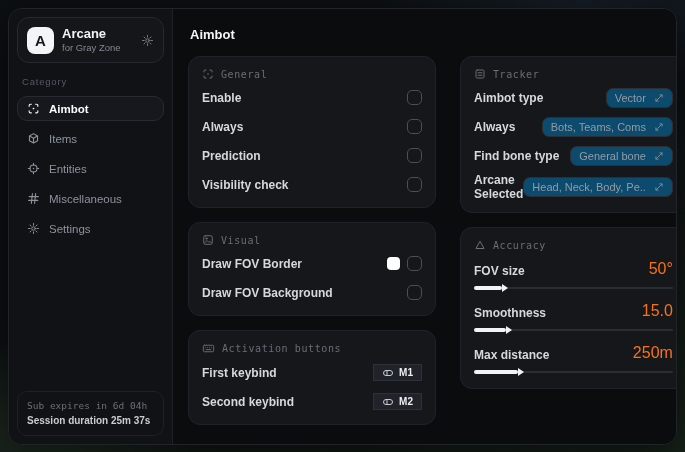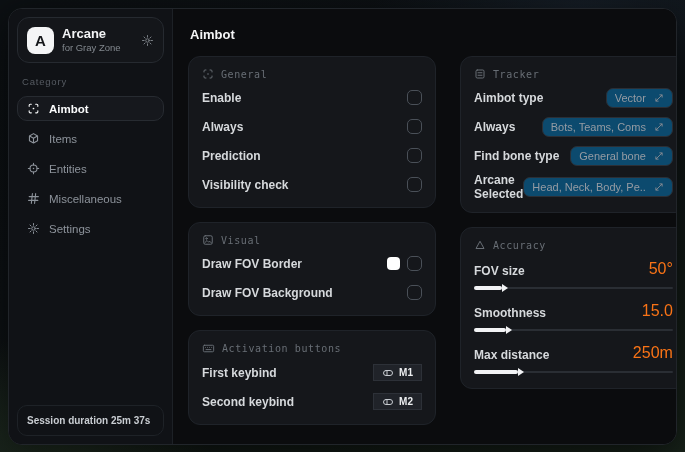--- a/index.html
+++ b/index.html
@@ -171,20 +171,21 @@
           <svg width="13" height="13" viewBox="0 0 24 24" fill="none" stroke="currentColor" stroke-width="1.8" stroke-linecap="round">
             <circle cx="12" cy="12" r="3.2"></circle>
             <path d="M12 2.8v3M12 18.2v3M2.8 12h3M18.2 12h3M5.5 5.5l2.1 2.1M16.4 16.4l2.1 2.1M18.5 5.5l-2.1 2.1M7.6 16.4l-2.1 2.1"></path>
           </svg>
         </span>
         <span>Settings</span>
       </div>
     </div>
 
     <div class="sidebar-footer">
+      <div class="sf-line1">Sub expires in 6d 04h</div>
       <div class="sf-line2">Session duration 25m 37s</div>
     </div>
   </div>
 
   <div class="main">
     <div class="page-title">Aimbot</div>
 
     <div class="columns">
 
       <div class="col-left">

